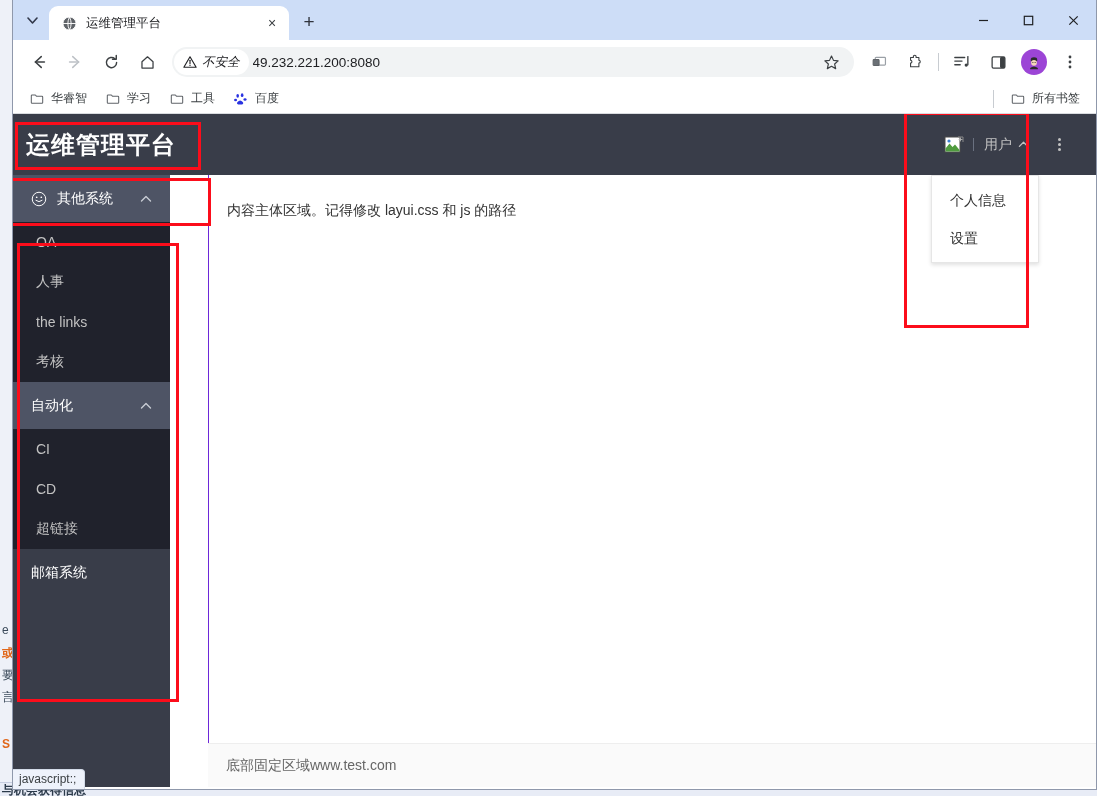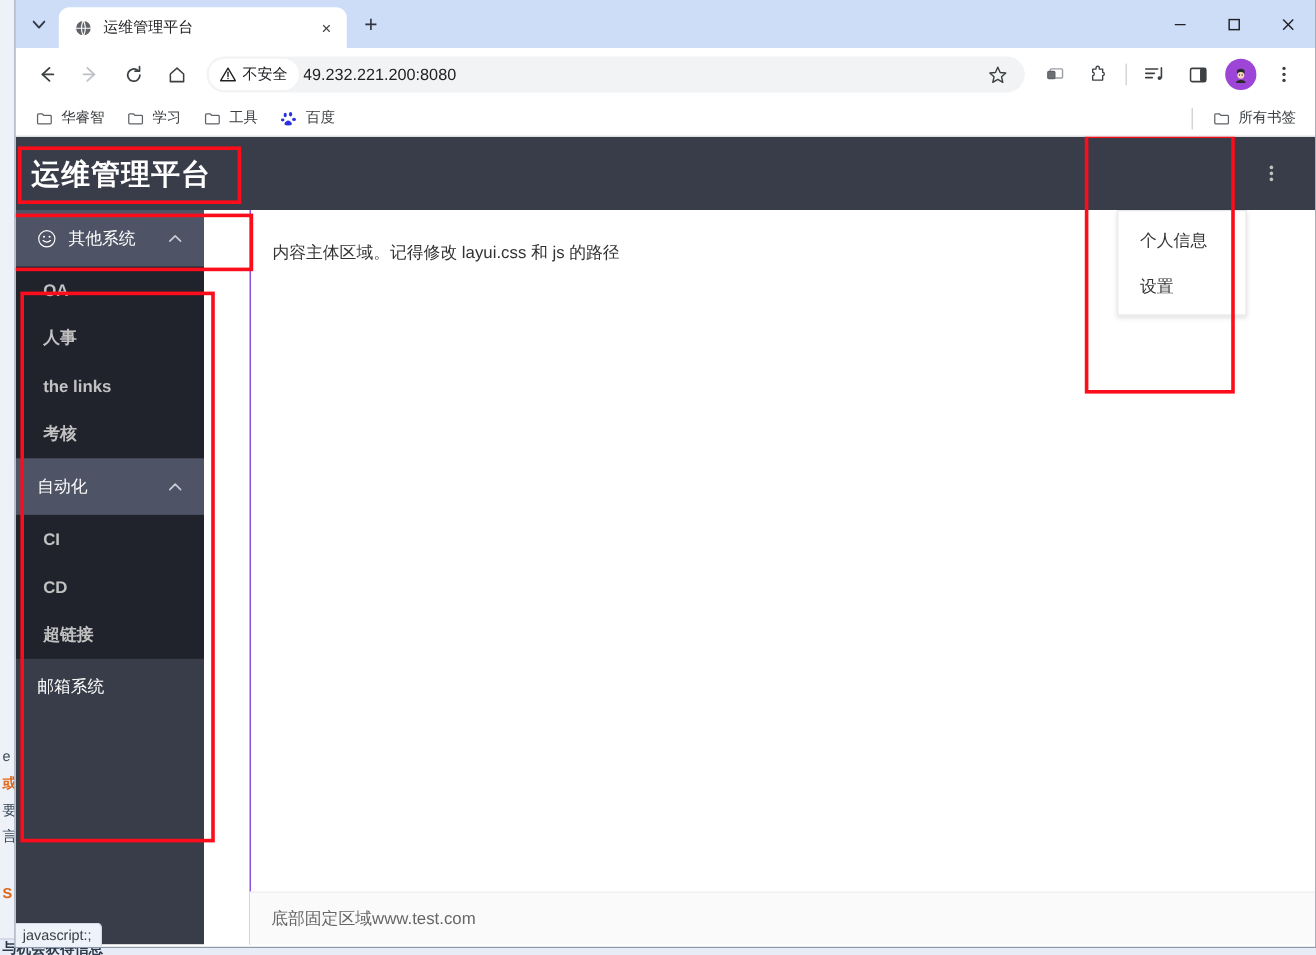--- a/index.html
+++ b/index.html
@@ -105,20 +105,21 @@
   #omnibox {
     flex: 1 1 auto; height: 30px; margin: 0 7px;
     background: #f1f3f4; border-radius: 16px;
     display: flex; align-items: center;
     padding: 0 8px 0 2px;
   }
   #security-chip {
     height: 26px; display: flex; align-items: center;
     border-radius: 14px; padding: 0 9px; margin-right: 4px;
     background: #ffffff;
+    font-style: italic;
   }
   #security-chip .warn-tri { margin-right: 5px; display: flex; }
   #security-chip .sec-text { font-size: 12.5px; color: #202124; }
   #url-text {
     font-size: 13.5px; color: #202124;
     white-space: nowrap; overflow: hidden;
   }
   #star-btn {
     width: 30px; height: 30px; margin-left: 4px;
     display: flex; align-items: center; justify-content: center;
@@ -230,21 +231,20 @@
   .nav-item .nav-arrow { display: flex; align-items: center; color: #c8ccd4; }
   .nav-item.open { background: #4e5465; }
   .subnav { background: #20222c; }
   .subnav .sub-item {
     height: 40px;
     display: flex; align-items: center;
     padding-left: 23px;
     font-size: 14px; color: #c2c2c2;
     white-space: nowrap;
     cursor: pointer;
-    font-weight: bold;
   }
 
   
   #content-body {
     position: absolute; left: 195px; top: 61px; right: 0; bottom: 0;
     background: #ffffff;
     border-left: 1px solid #6d28d9;
   }
   #content-text {
     padding: 27px 0 0 18px;
@@ -475,20 +475,38 @@
         <span class="bm-label">所有书签</span>
       </div>
     </div>
   </div>
 
   <div id="viewport">
 
     <div id="app-header">
       <div id="app-logo">运维管理平台</div>
       <div id="header-right">
+        <div id="user-menu-trigger">
+          <span id="broken-img">
+            <svg width="20" height="20" viewBox="0 0 20 20">
+              <rect x="1" y="2" width="15" height="15" fill="#ffffff" stroke="#4a4a4a" stroke-width="1"></rect>
+              <path d="M1.5 13.5 L5.5 8.5 L8.5 12 L11 9.5 L15.5 15 L15.5 16.5 L1.5 16.5 Z" fill="#4f9b3f"></path>
+              <circle cx="5" cy="6" r="1.6" fill="#3c7fd0"></circle>
+              <path d="M14 2 L19 2 L19 7" fill="none" stroke="#8a8a8a" stroke-width="1"></path>
+              <path d="M16.5 2.6 L16.5 6.4 M14.6 4.5 L18.4 4.5" stroke="#b6b6b6" stroke-width="0.9"></path>
+            </svg>
+          </span>
+          <span id="user-divider"></span>
+          <span id="user-name">用户</span>
+          <span>
+            <svg width="11" height="11" viewBox="0 0 12 12">
+                <path d="M1.5 8 L6 3.5 L10.5 8" fill="none" stroke="#c2c2c2" stroke-width="1.4" stroke-linecap="round" stroke-linejoin="round"></path>
+              </svg>
+          </span>
+        </div>
         <div id="header-kebab">
           <i></i>
           <i></i>
           <i></i>
         </div>
       </div>
     </div>
 
     <div id="user-dropdown">
       <div class="dd-item">个人信息</div>

